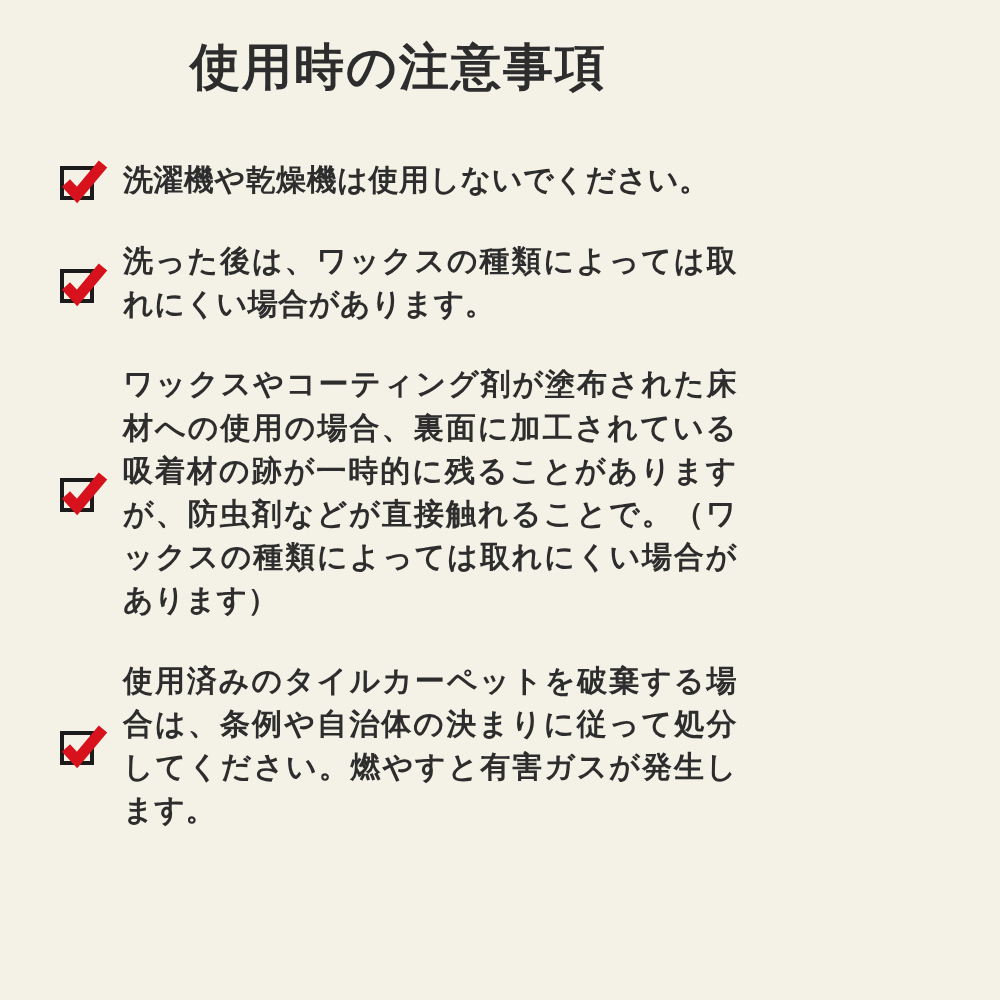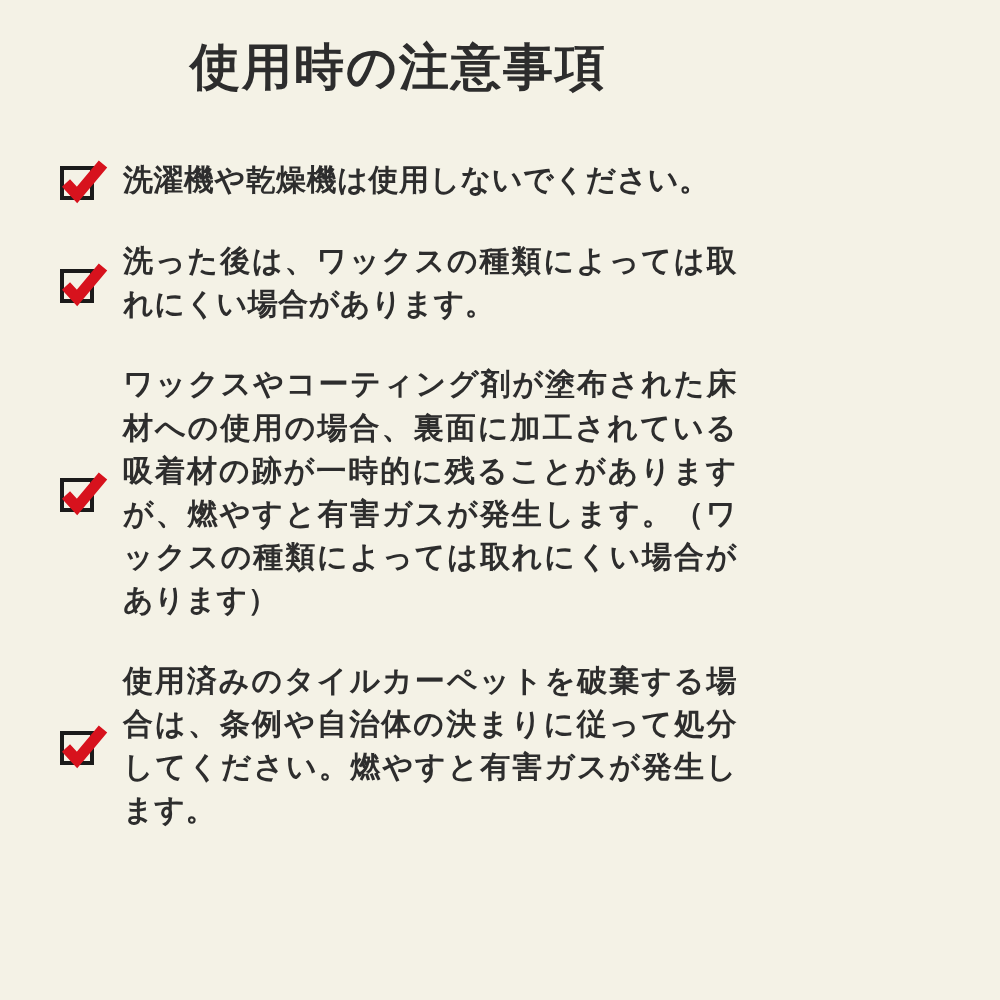--- a/index.html
+++ b/index.html
@@ -103,21 +103,21 @@
 
 
 
     <div class="item">
       <span class="checkbox">
         <span class="box"></span>
         <svg viewBox="0 0 46 46">
           <path d="M5 25 L16 37 L42 6" fill="none" stroke="#d7121d" stroke-width="11" stroke-linecap="butt" stroke-linejoin="miter"></path>
         </svg>
       </span>
-      <p class="item-text">ワックスやコーティング剤が塗布された床材への使用の場合、裏面に加工されている吸着材の跡が一時的に残ることがありますが、燃やすと有害ガスが発生します。（ワックスの種類によっては取れにくい場合があります）</p>
+      <p class="item-text">ワックスやコーティング剤が塗布された床材への使用の場合、裏面に加工されている吸着材の跡が一時的に残ることがありますが、防虫剤などが直接触れることで。（ワックスの種類によっては取れにくい場合があります）</p>
     </div>
 
     <div class="item">
       <span class="checkbox">
         <span class="box"></span>
         <svg viewBox="0 0 46 46">
           <path d="M5 25 L16 37 L42 6" fill="none" stroke="#d7121d" stroke-width="11" stroke-linecap="butt" stroke-linejoin="miter"></path>
         </svg>
       </span>
       <p class="item-text">使用済みのタイルカーペットを破棄する場合は、条例や自治体の決まりに従って処分してください。燃やすと有害ガスが発生します。</p>

